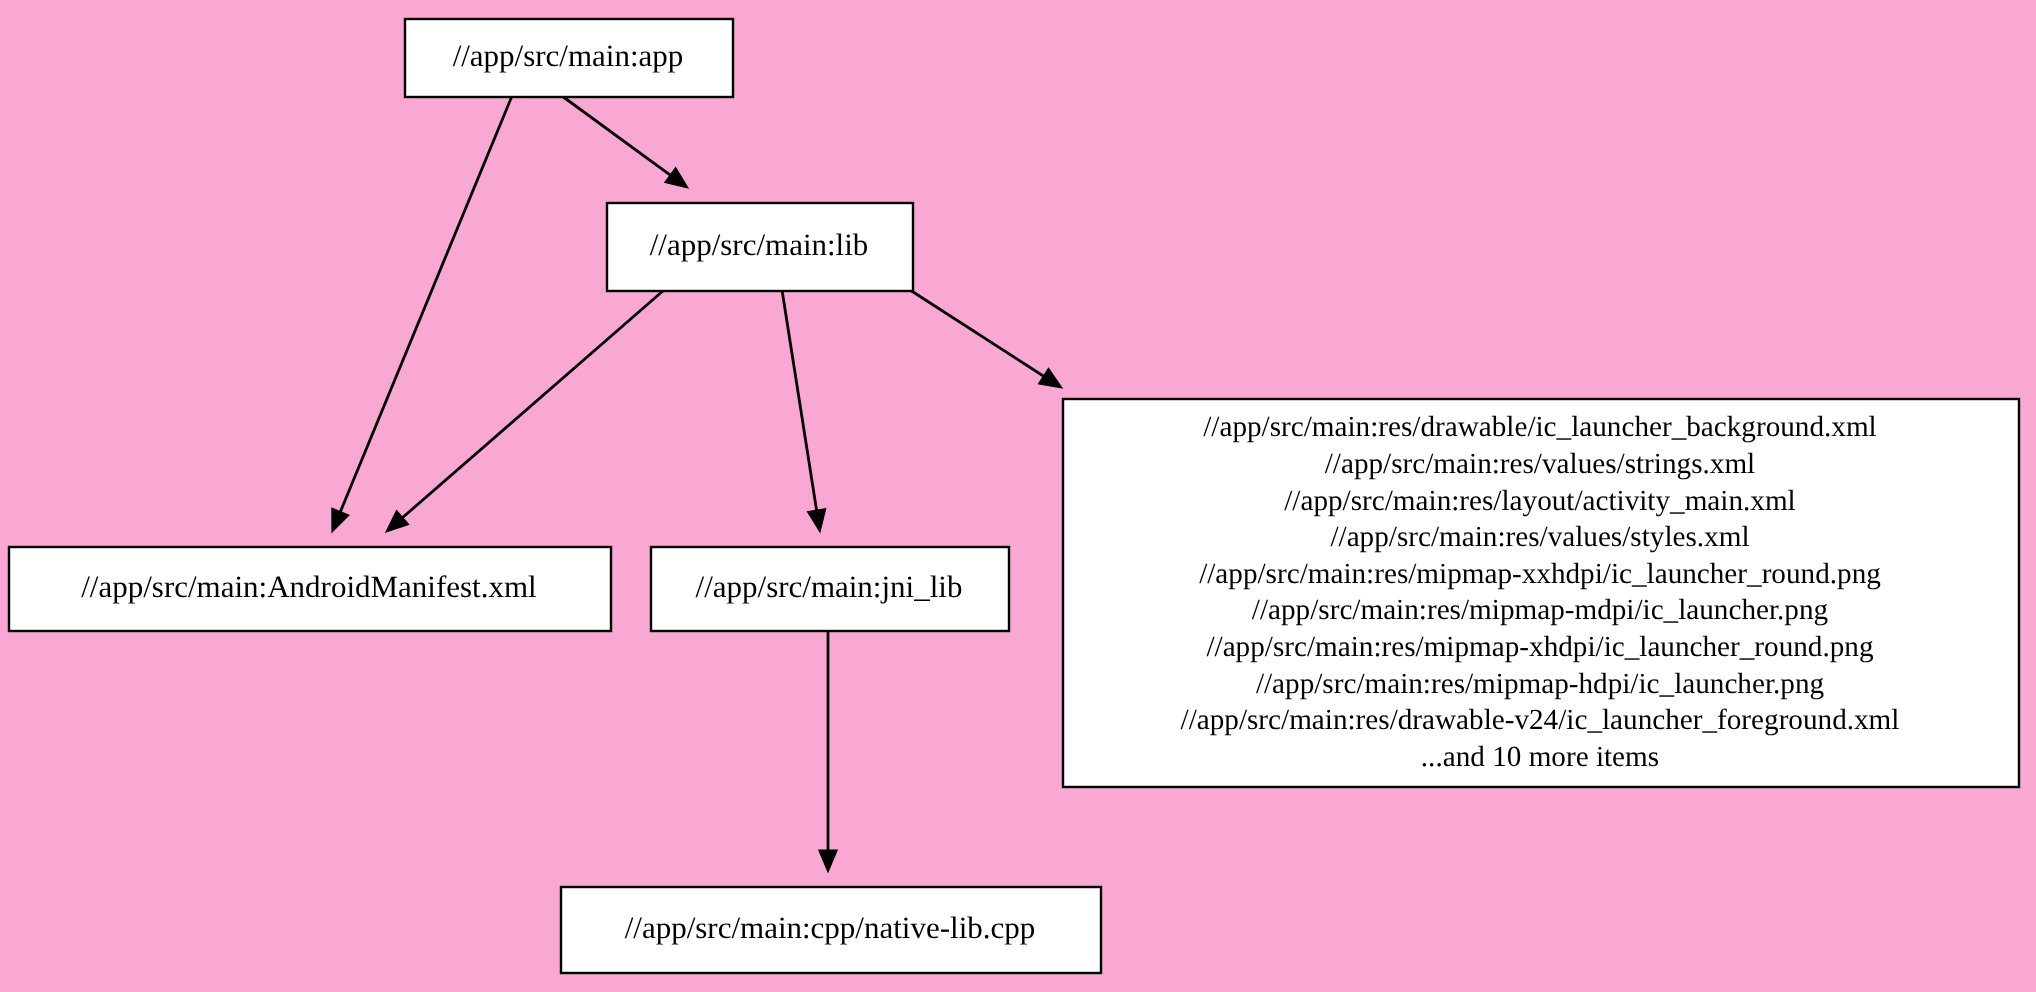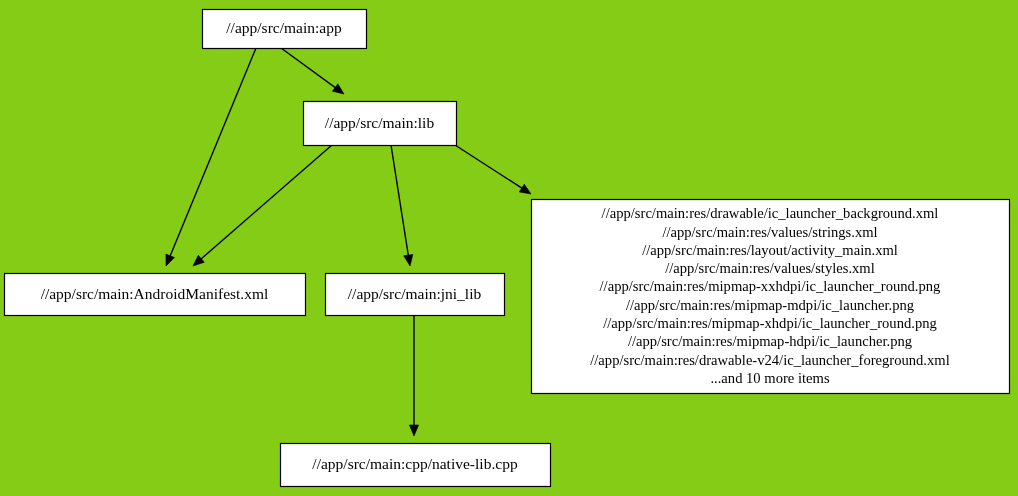--- a/index.html
+++ b/index.html
@@ -11,21 +11,21 @@
   body {
     width: 1018px;
     height: 496px;
     overflow: hidden;
     font-family: "Liberation Serif", "DejaVu Serif", serif;
   }
   #graph-root {
     position: relative;
     width: 1018px;
     height: 496px;
-    background: #84cc16;
+    background: #f9a8d4;
   }
   svg#graph-canvas {
     display: block;
     width: 1018px;
     height: 496px;
   }
   .node-box {
     fill: #ffffff;
     stroke: #000000;
     stroke-width: 1.2;

